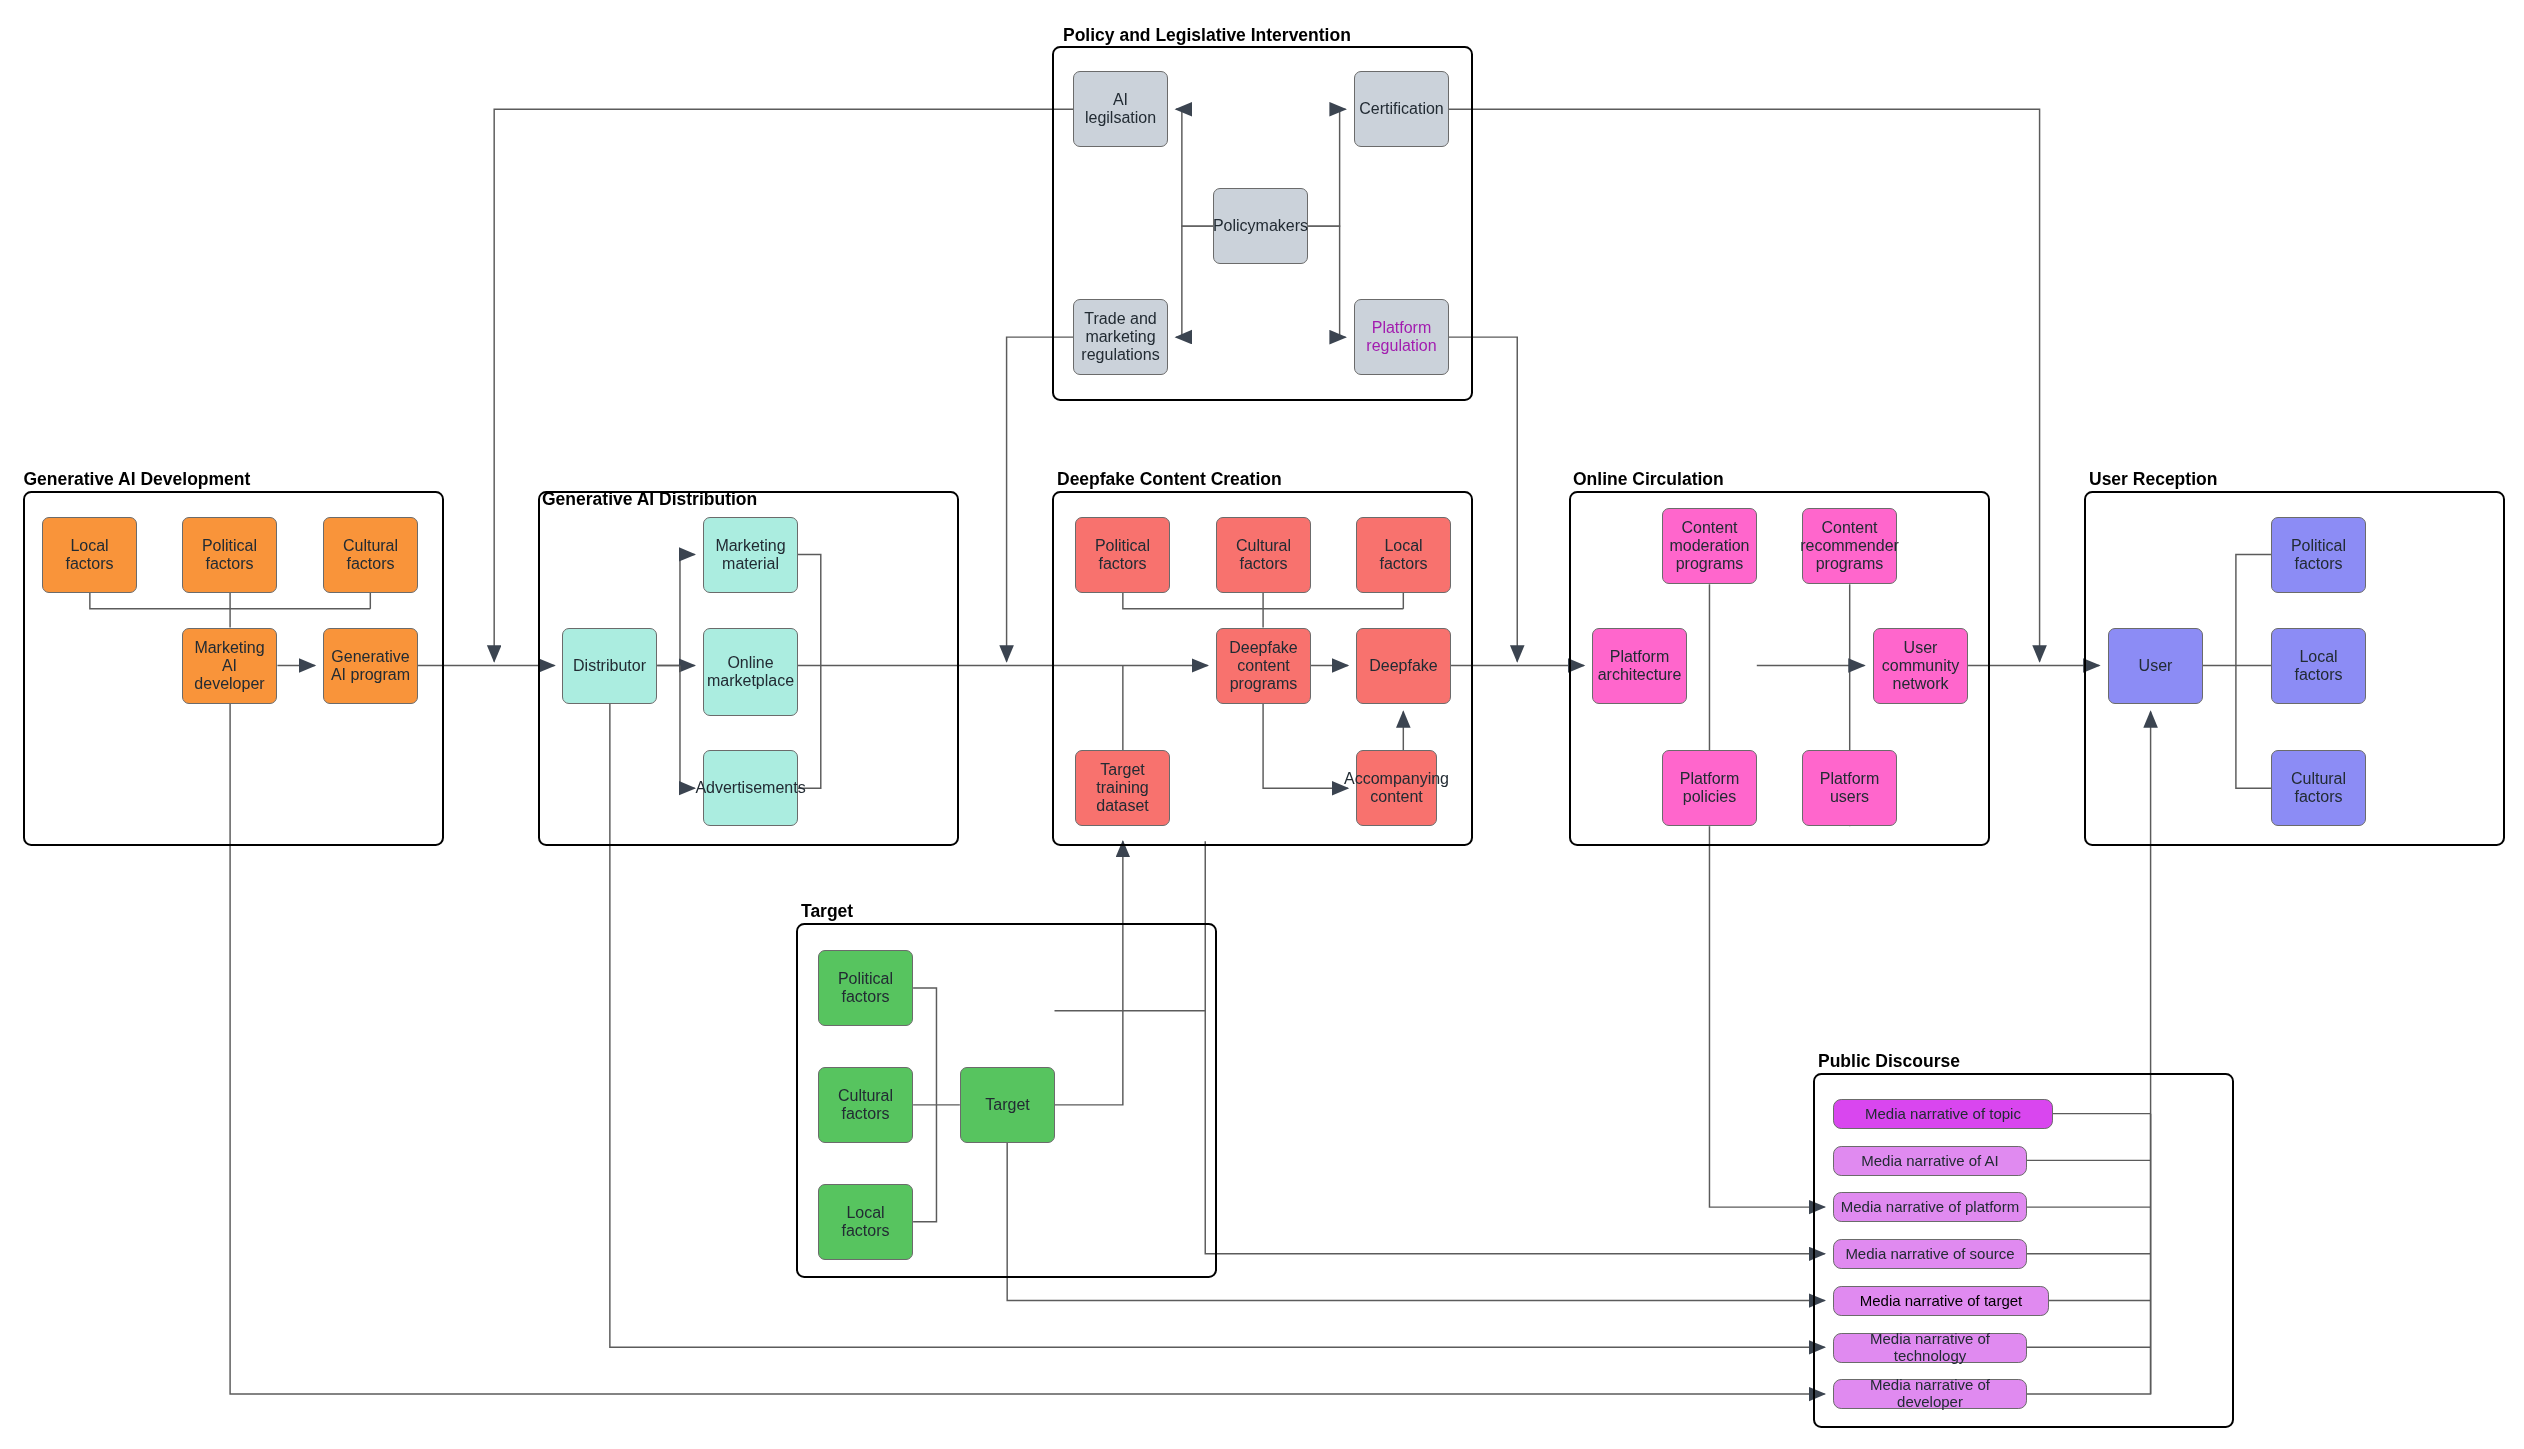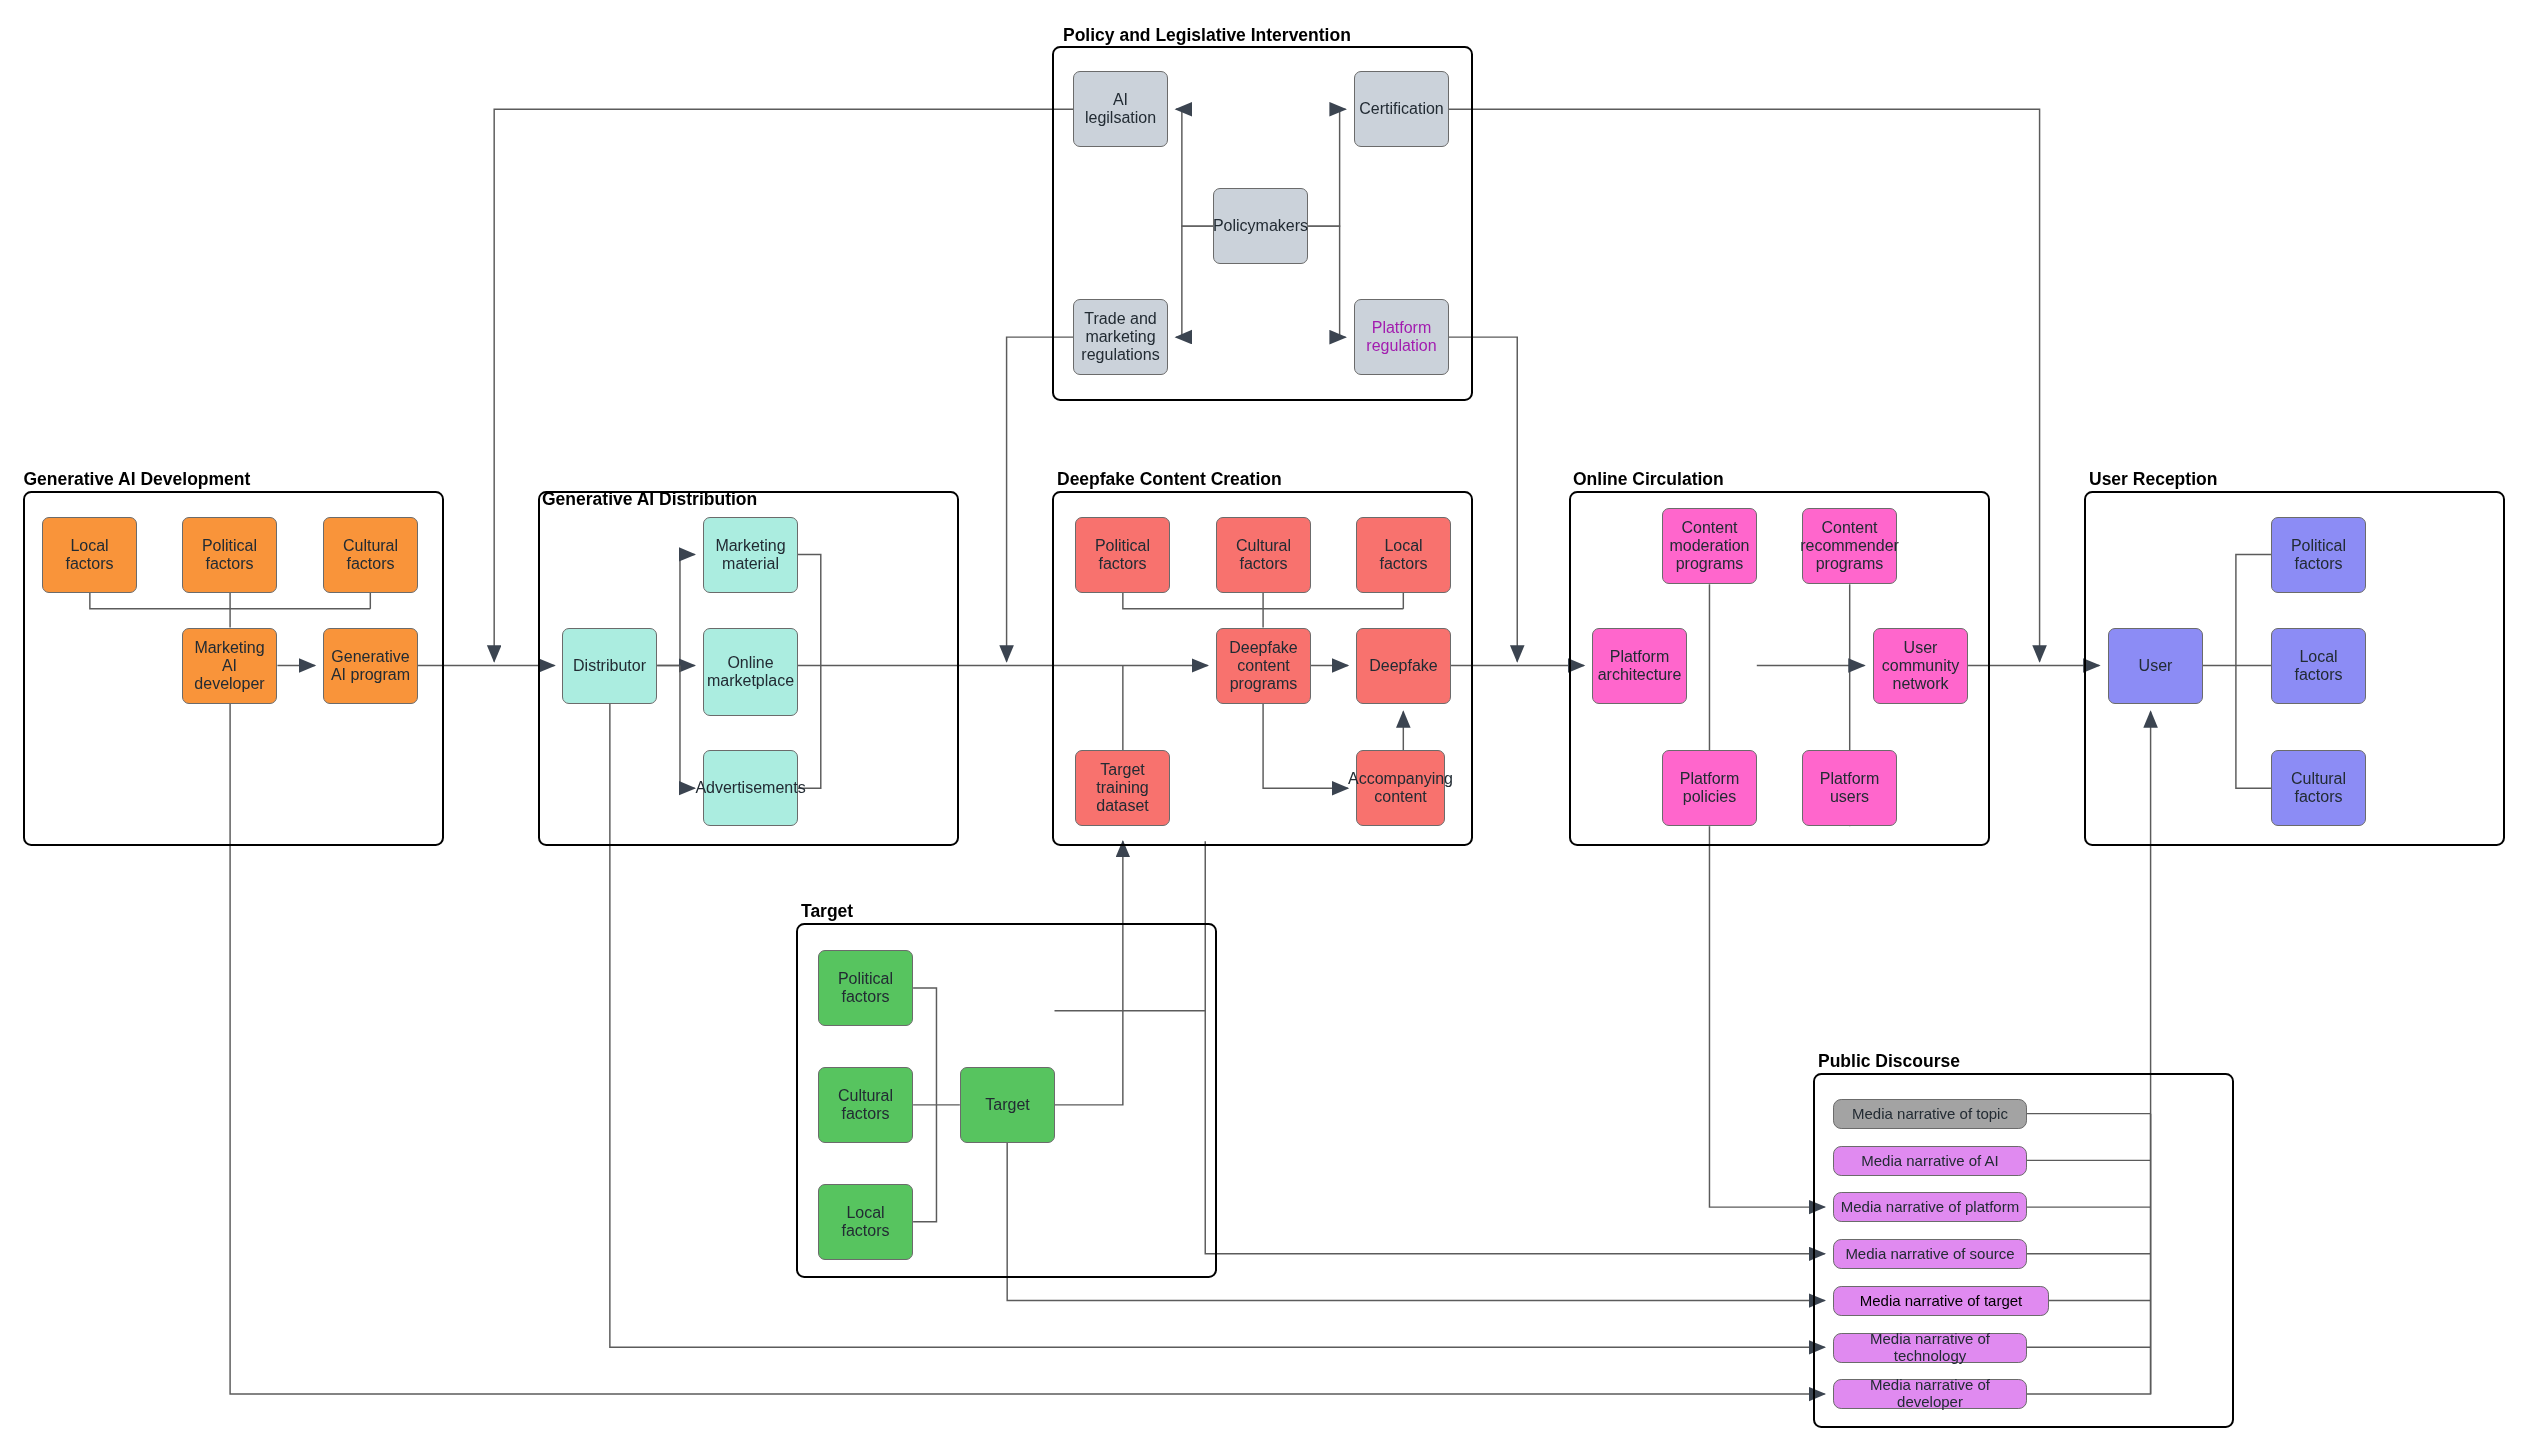--- a/index.html
+++ b/index.html
@@ -100,21 +100,21 @@
       <div class="node" style="left: 703px; top: 628px; width: 95px; height: 88px; background: rgb(171, 237, 224); color: rgb(34, 43, 51);">Online marketplace</div>
       <div class="node" style="left: 703px; top: 750px; width: 95px; height: 76px; background: rgb(171, 237, 224); color: rgb(34, 43, 51);">Advertisements</div>
       <div class="grp-label" style="left: 1057px; top: 469px;">Deepfake Content Creation</div>
       <div class="grp-box" style="left: 1052px; top: 491px; width: 421px; height: 355px; border-color: rgb(0, 0, 0);"></div>
       <div class="node" style="left: 1075px; top: 517px; width: 95px; height: 76px; background: rgb(248, 114, 110); color: rgb(34, 43, 51);">Political factors</div>
       <div class="node" style="left: 1216px; top: 517px; width: 95px; height: 76px; background: rgb(248, 114, 110); color: rgb(34, 43, 51);">Cultural factors</div>
       <div class="node" style="left: 1356px; top: 517px; width: 95px; height: 76px; background: rgb(248, 114, 110); color: rgb(34, 43, 51);">Local factors</div>
       <div class="node" style="left: 1216px; top: 628px; width: 95px; height: 76px; background: rgb(248, 114, 110); color: rgb(34, 43, 51);">Deepfake content programs</div>
       <div class="node" style="left: 1356px; top: 628px; width: 95px; height: 76px; background: rgb(248, 114, 110); color: rgb(34, 43, 51);">Deepfake</div>
       <div class="node" style="left: 1075px; top: 750px; width: 95px; height: 76px; background: rgb(248, 114, 110); color: rgb(34, 43, 51);">Target training dataset</div>
-      <div class="node" style="left: 1356px; top: 750px; width: 89px; height: 76px; background: rgb(248, 114, 110); color: rgb(34, 43, 51);">Accompanying content</div>
+      <div class="node" style="left: 1356px; top: 750px; width: 81px; height: 76px; background: rgb(248, 114, 110); color: rgb(34, 43, 51);">Accompanying content</div>
       <div class="grp-label" style="left: 1573px; top: 469px;">Online Circulation</div>
       <div class="grp-box" style="left: 1569px; top: 491px; width: 421px; height: 355px; border-color: rgb(0, 0, 0);"></div>
       <div class="node" style="left: 1662px; top: 508px; width: 95px; height: 76px; background: rgb(255, 102, 204); color: rgb(34, 43, 51);">Content moderation programs</div>
       <div class="node" style="left: 1802px; top: 508px; width: 95px; height: 76px; background: rgb(255, 102, 204); color: rgb(34, 43, 51);">Content recommender programs</div>
       <div class="node" style="left: 1592px; top: 628px; width: 95px; height: 76px; background: rgb(255, 102, 204); color: rgb(34, 43, 51);">Platform architecture</div>
       <div class="node" style="left: 1873px; top: 628px; width: 95px; height: 76px; background: rgb(255, 102, 204); color: rgb(34, 43, 51);">User community network</div>
       <div class="node" style="left: 1662px; top: 750px; width: 95px; height: 76px; background: rgb(255, 102, 204); color: rgb(34, 43, 51);">Platform policies</div>
       <div class="node" style="left: 1802px; top: 750px; width: 95px; height: 76px; background: rgb(255, 102, 204); color: rgb(34, 43, 51);">Platform users</div>
       <div class="grp-label" style="left: 2089px; top: 469px;">User Reception</div>
       <div class="grp-box" style="left: 2084px; top: 491px; width: 421px; height: 355px; border-color: rgb(0, 0, 0);"></div>
@@ -123,21 +123,21 @@
       <div class="node" style="left: 2271px; top: 628px; width: 95px; height: 76px; background: rgb(140, 140, 245); color: rgb(34, 43, 51);">Local factors</div>
       <div class="node" style="left: 2271px; top: 750px; width: 95px; height: 76px; background: rgb(140, 140, 245); color: rgb(34, 43, 51);">Cultural factors</div>
       <div class="grp-label" style="left: 801px; top: 901px;">Target</div>
       <div class="grp-box" style="left: 796px; top: 923px; width: 421px; height: 355px; border-color: rgb(0, 0, 0);"></div>
       <div class="node" style="left: 818px; top: 950px; width: 95px; height: 76px; background: rgb(87, 196, 95); color: rgb(34, 43, 51);">Political factors</div>
       <div class="node" style="left: 818px; top: 1067px; width: 95px; height: 76px; background: rgb(87, 196, 95); color: rgb(34, 43, 51);">Cultural factors</div>
       <div class="node" style="left: 818px; top: 1184px; width: 95px; height: 76px; background: rgb(87, 196, 95); color: rgb(34, 43, 51);">Local factors</div>
       <div class="node" style="left: 960px; top: 1067px; width: 95px; height: 76px; background: rgb(87, 196, 95); color: rgb(34, 43, 51);">Target</div>
       <div class="grp-label" style="left: 1818px; top: 1051px;">Public Discourse</div>
       <div class="grp-box" style="left: 1813px; top: 1073px; width: 421px; height: 355px; border-color: rgb(0, 0, 0);"></div>
-      <div class="node pill" style="left: 1833px; top: 1099px; width: 194px; height: 30px; background: #a3a3a3; color: rgb(34, 43, 51);">Media narrative of topic</div>
+      <div class="node pill" style="left: 1833px; top: 1099px; width: 220px; height: 30px; background: #d946ef; color: rgb(34, 43, 51);">Media narrative of topic</div>
       <div class="node pill" style="left: 1833px; top: 1146px; width: 194px; height: 30px; background: rgb(224, 138, 240); color: rgb(34, 43, 51);">Media narrative of AI</div>
       <div class="node pill" style="left: 1833px; top: 1192px; width: 194px; height: 30px; background: rgb(224, 138, 240); color: rgb(34, 43, 51);">Media narrative of platform</div>
       <div class="node pill" style="left: 1833px; top: 1239px; width: 194px; height: 30px; background: rgb(224, 138, 240); color: rgb(34, 43, 51);">Media narrative of source</div>
       <div class="node pill" style="left: 1833px; top: 1286px; width: 216px; height: 30px; background: rgb(224, 138, 240); color: #000000;">Media narrative of target</div>
       <div class="node pill" style="left: 1833px; top: 1333px; width: 194px; height: 30px; background: rgb(224, 138, 240); color: rgb(34, 43, 51);">Media narrative of technology</div>
       <div class="node pill" style="left: 1833px; top: 1379px; width: 194px; height: 30px; background: rgb(224, 138, 240); color: rgb(34, 43, 51);">Media narrative of developer</div>
     </div>
 </div>
 
 

